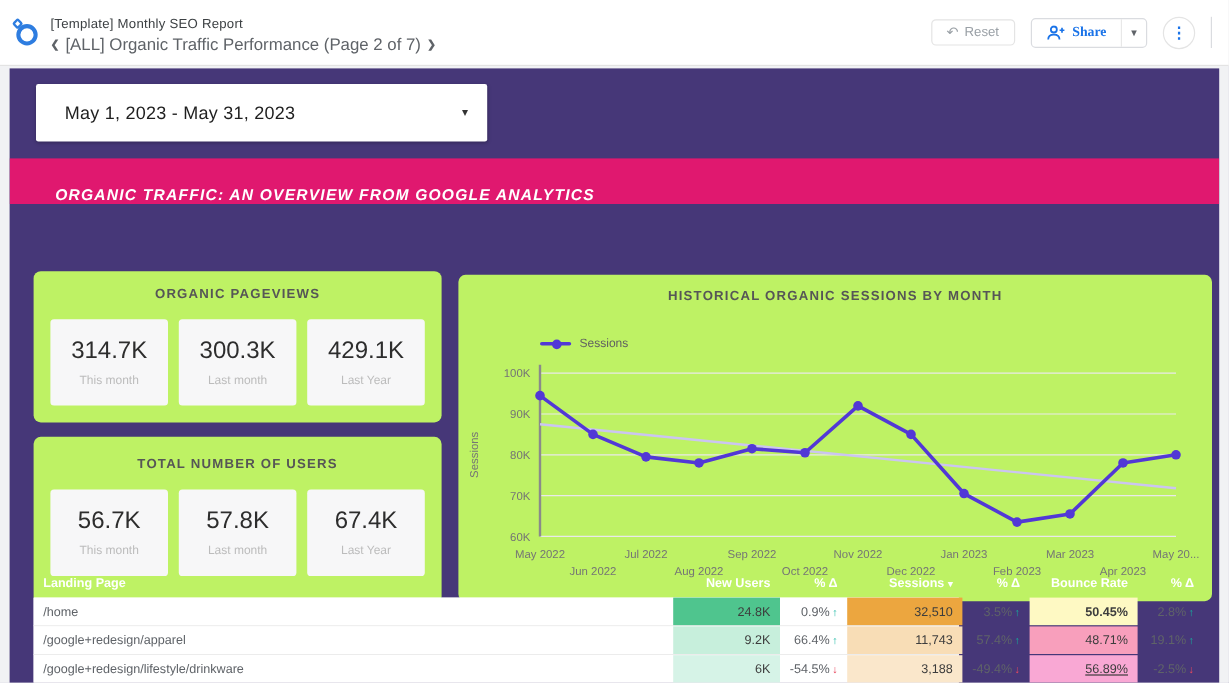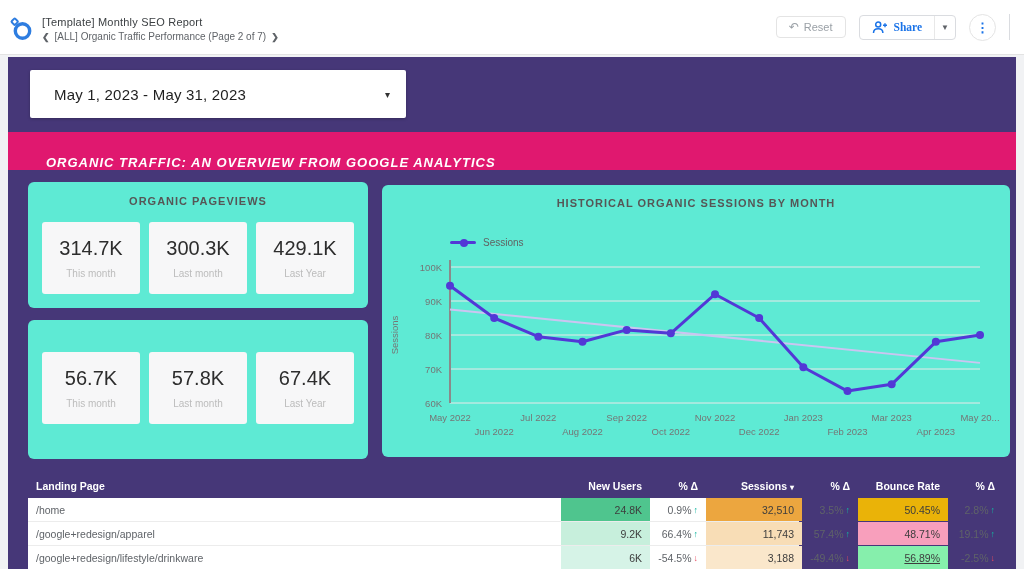--- a/index.html
+++ b/index.html
@@ -8,21 +8,21 @@
   .screen { position:relative; width:1024px; height:569px; }
 
   
   .topbar { position:absolute; left:0; top:0; width:1024px; height:55px; background:#fff;
     border-bottom:1px solid #e3e3e3; display:flex; align-items:center; }
   .tb-left { display:flex; align-items:flex-start; padding-left:8px; gap:8px; flex:1; }
   .logo { margin-top:4px; }
   .tb-titles { display:flex; flex-direction:column; }
   .report-title { font-size:11px; color:#3c4043; letter-spacing:.2px; margin-top:4px; }
   .breadcrumb { display:flex; align-items:center; gap:5px; margin-top:3px; color:#5f6368; }
-  .crumb-text { font-size:10px; }
+  .crumb-text { font-size:14px; }
   .chev { font-size:9px; color:#5f6368; font-weight:bold; cursor:pointer; }
   .tb-right { display:flex; align-items:center; gap:13px; padding-right:14px; }
   .btn-reset { display:flex; align-items:center; gap:5px; border:1px solid #e4e4e4; border-radius:4px;
     padding:4px 12px; color:#9aa0a6; font-size:11px; background:#fff; cursor:pointer; }
   .undo-glyph { font-size:12px; line-height:10px; }
   .btn-share { display:flex; align-items:stretch; border:1px solid #dadce0; border-radius:4px; background:#fff; cursor:pointer;font-family:Liberation Serif, serif; }
   .share-main { display:flex; align-items:center; gap:6px; padding:5px 12px; color:#1a73e8; font-size:11.5px; font-weight:bold; }
   .share-caret { display:flex; align-items:center; padding:0 6px; border-left:1px solid #e8e8e8; color:#5f6368; font-size:8px; }
   .btn-kebab { width:27px; height:27px; border:1px solid #e4e4e4; border-radius:50%; background:#fff;
     color:#1a73e8; font-size:13px; font-weight:bold; display:flex; align-items:center; justify-content:center; cursor:pointer; }
@@ -34,21 +34,21 @@
   .date-picker { position:absolute; left:22px; top:13px; width:376px; height:48px; background:#fff;
     border-radius:2px; display:flex; align-items:center; justify-content:space-between;
     padding:0 16px 0 24px; box-shadow:0 1px 3px rgba(0,0,0,.25); cursor:pointer; }
   .date-text { font-size:15px; color:#1f1f1f; letter-spacing:.2px; }
   .dp-caret { font-size:10px; color:#333; }
 
   .banner { position:absolute; left:0; top:75px; width:100%; height:38px; background:#e0186f;
     display:flex; align-items:flex-end;font-style:italic; }
   .banner-text { margin-left:38px; color:#fff; font-weight:bold; font-size:13px; letter-spacing:1px; }
 
-  .card { position:absolute; background:#5eead4; border-radius:6px; }
+  .card { position:absolute; background:#bef264; border-radius:6px;margin-top:44px; }
   .card-title { text-align:center; font-size:11px; font-weight:bold; color:#565656; letter-spacing:1px; }
 
   .kpi-1 { left:20px; top:125px; width:340px; height:126px; padding-top:13px; }
   .kpi-2 { left:20px; top:263px; width:340px; height:139px; padding-top:17px; }
   .metric-row { display:flex; justify-content:center; gap:9px; margin-top:15px; }
   .metric-box { width:98px; height:72px; background:#f7f7f8; border-radius:3px; display:flex;
     flex-direction:column; align-items:center; justify-content:center; gap:8px; }
   .metric-value { font-size:20px; color:#2d2d2d; }
   .metric-label { font-size:10px; color:#bcbcbc; }
 
@@ -144,20 +144,21 @@
           <span class="metric-label">Last month</span>
         </div>
         <div class="metric-box">
           <span class="metric-value">429.1K</span>
           <span class="metric-label">Last Year</span>
         </div>
       </div>
     </div>
 
     <div class="card kpi-2">
+      <div class="card-title">TOTAL NUMBER OF USERS</div>
       <div class="metric-row">
         <div class="metric-box">
           <span class="metric-value">56.7K</span>
           <span class="metric-label">This month</span>
         </div>
         <div class="metric-box">
           <span class="metric-value">57.8K</span>
           <span class="metric-label">Last month</span>
         </div>
         <div class="metric-box">
@@ -240,21 +241,21 @@
         <div class="td td-heat" style="background: rgb(79, 197, 142);">24.8K</div>
         <div class="td td-delta">
             <span>0.9%</span>
             <span class="arrow" style="color: rgb(18, 181, 160);">↑</span>
           </div>
         <div class="td td-heat" style="background: rgb(236, 166, 63);">32,510</div>
         <div class="td td-delta">
             <span>3.5%</span>
             <span class="arrow" style="color: rgb(18, 181, 160);">↑</span>
           </div>
-        <div class="td td-heat" style="background: #eab308;">50.45%</div>
+        <div class="td td-heat" style="background: #fef9c3; font-weight: bold;">50.45%</div>
         <div class="td td-delta">
             <span>2.8%</span>
             <span class="arrow" style="color: rgb(18, 181, 160);">↑</span>
           </div>
       </div>
 
       <div class="trow t-grid">
         <div class="td td-page">/google+redesign/apparel</div>
         <div class="td td-heat" style="background: rgb(199, 239, 220);">9.2K</div>
         <div class="td td-delta">
@@ -278,21 +279,21 @@
         <div class="td td-heat" style="background: rgb(214, 243, 231);">6K</div>
         <div class="td td-delta">
             <span>-54.5%</span>
             <span class="arrow" style="color: rgb(232, 73, 95);">↓</span>
           </div>
         <div class="td td-heat" style="background: rgb(250, 231, 203);">3,188</div>
         <div class="td td-delta">
             <span>-49.4%</span>
             <span class="arrow" style="color: rgb(232, 73, 95);">↓</span>
           </div>
-        <div class="td td-heat" style="background: #86efac; text-decoration: underline;">56.89%</div>
+        <div class="td td-heat" style="background: #f9a8d4; text-decoration: underline;">56.89%</div>
         <div class="td td-delta">
             <span>-2.5%</span>
             <span class="arrow" style="color: rgb(232, 73, 95);">↓</span>
           </div>
       </div>
 
     </div>
   </div>
 </div>
 

